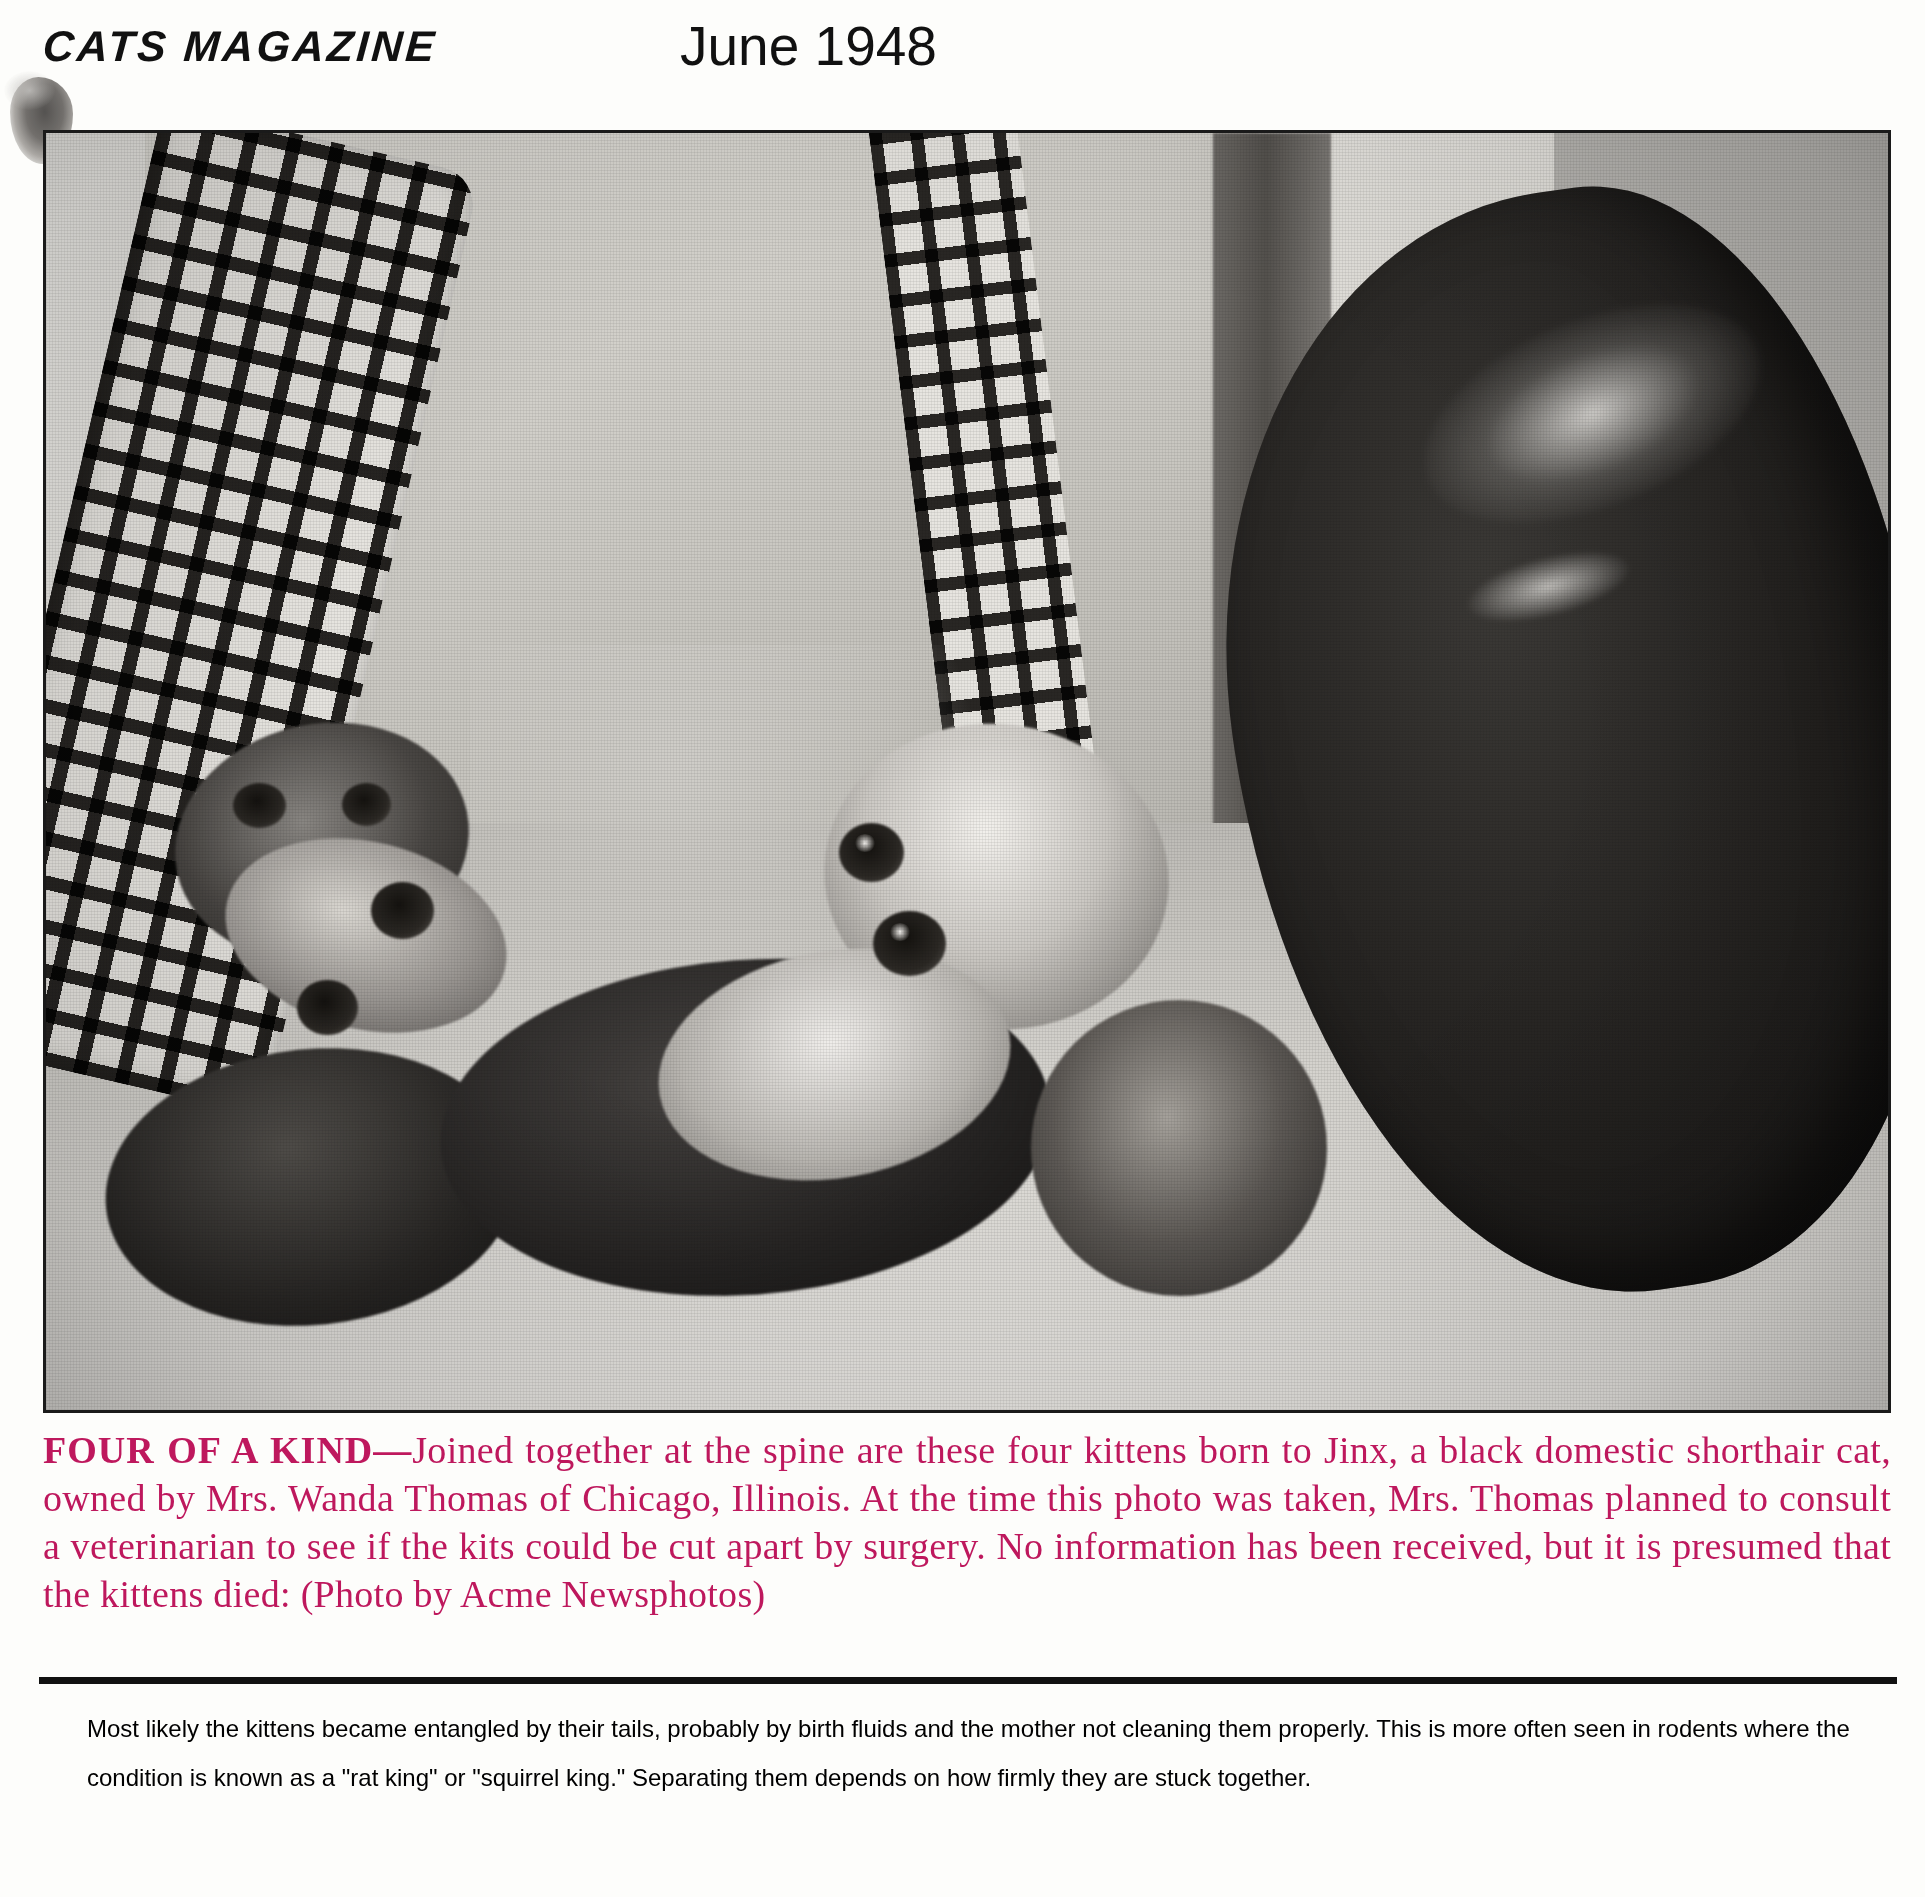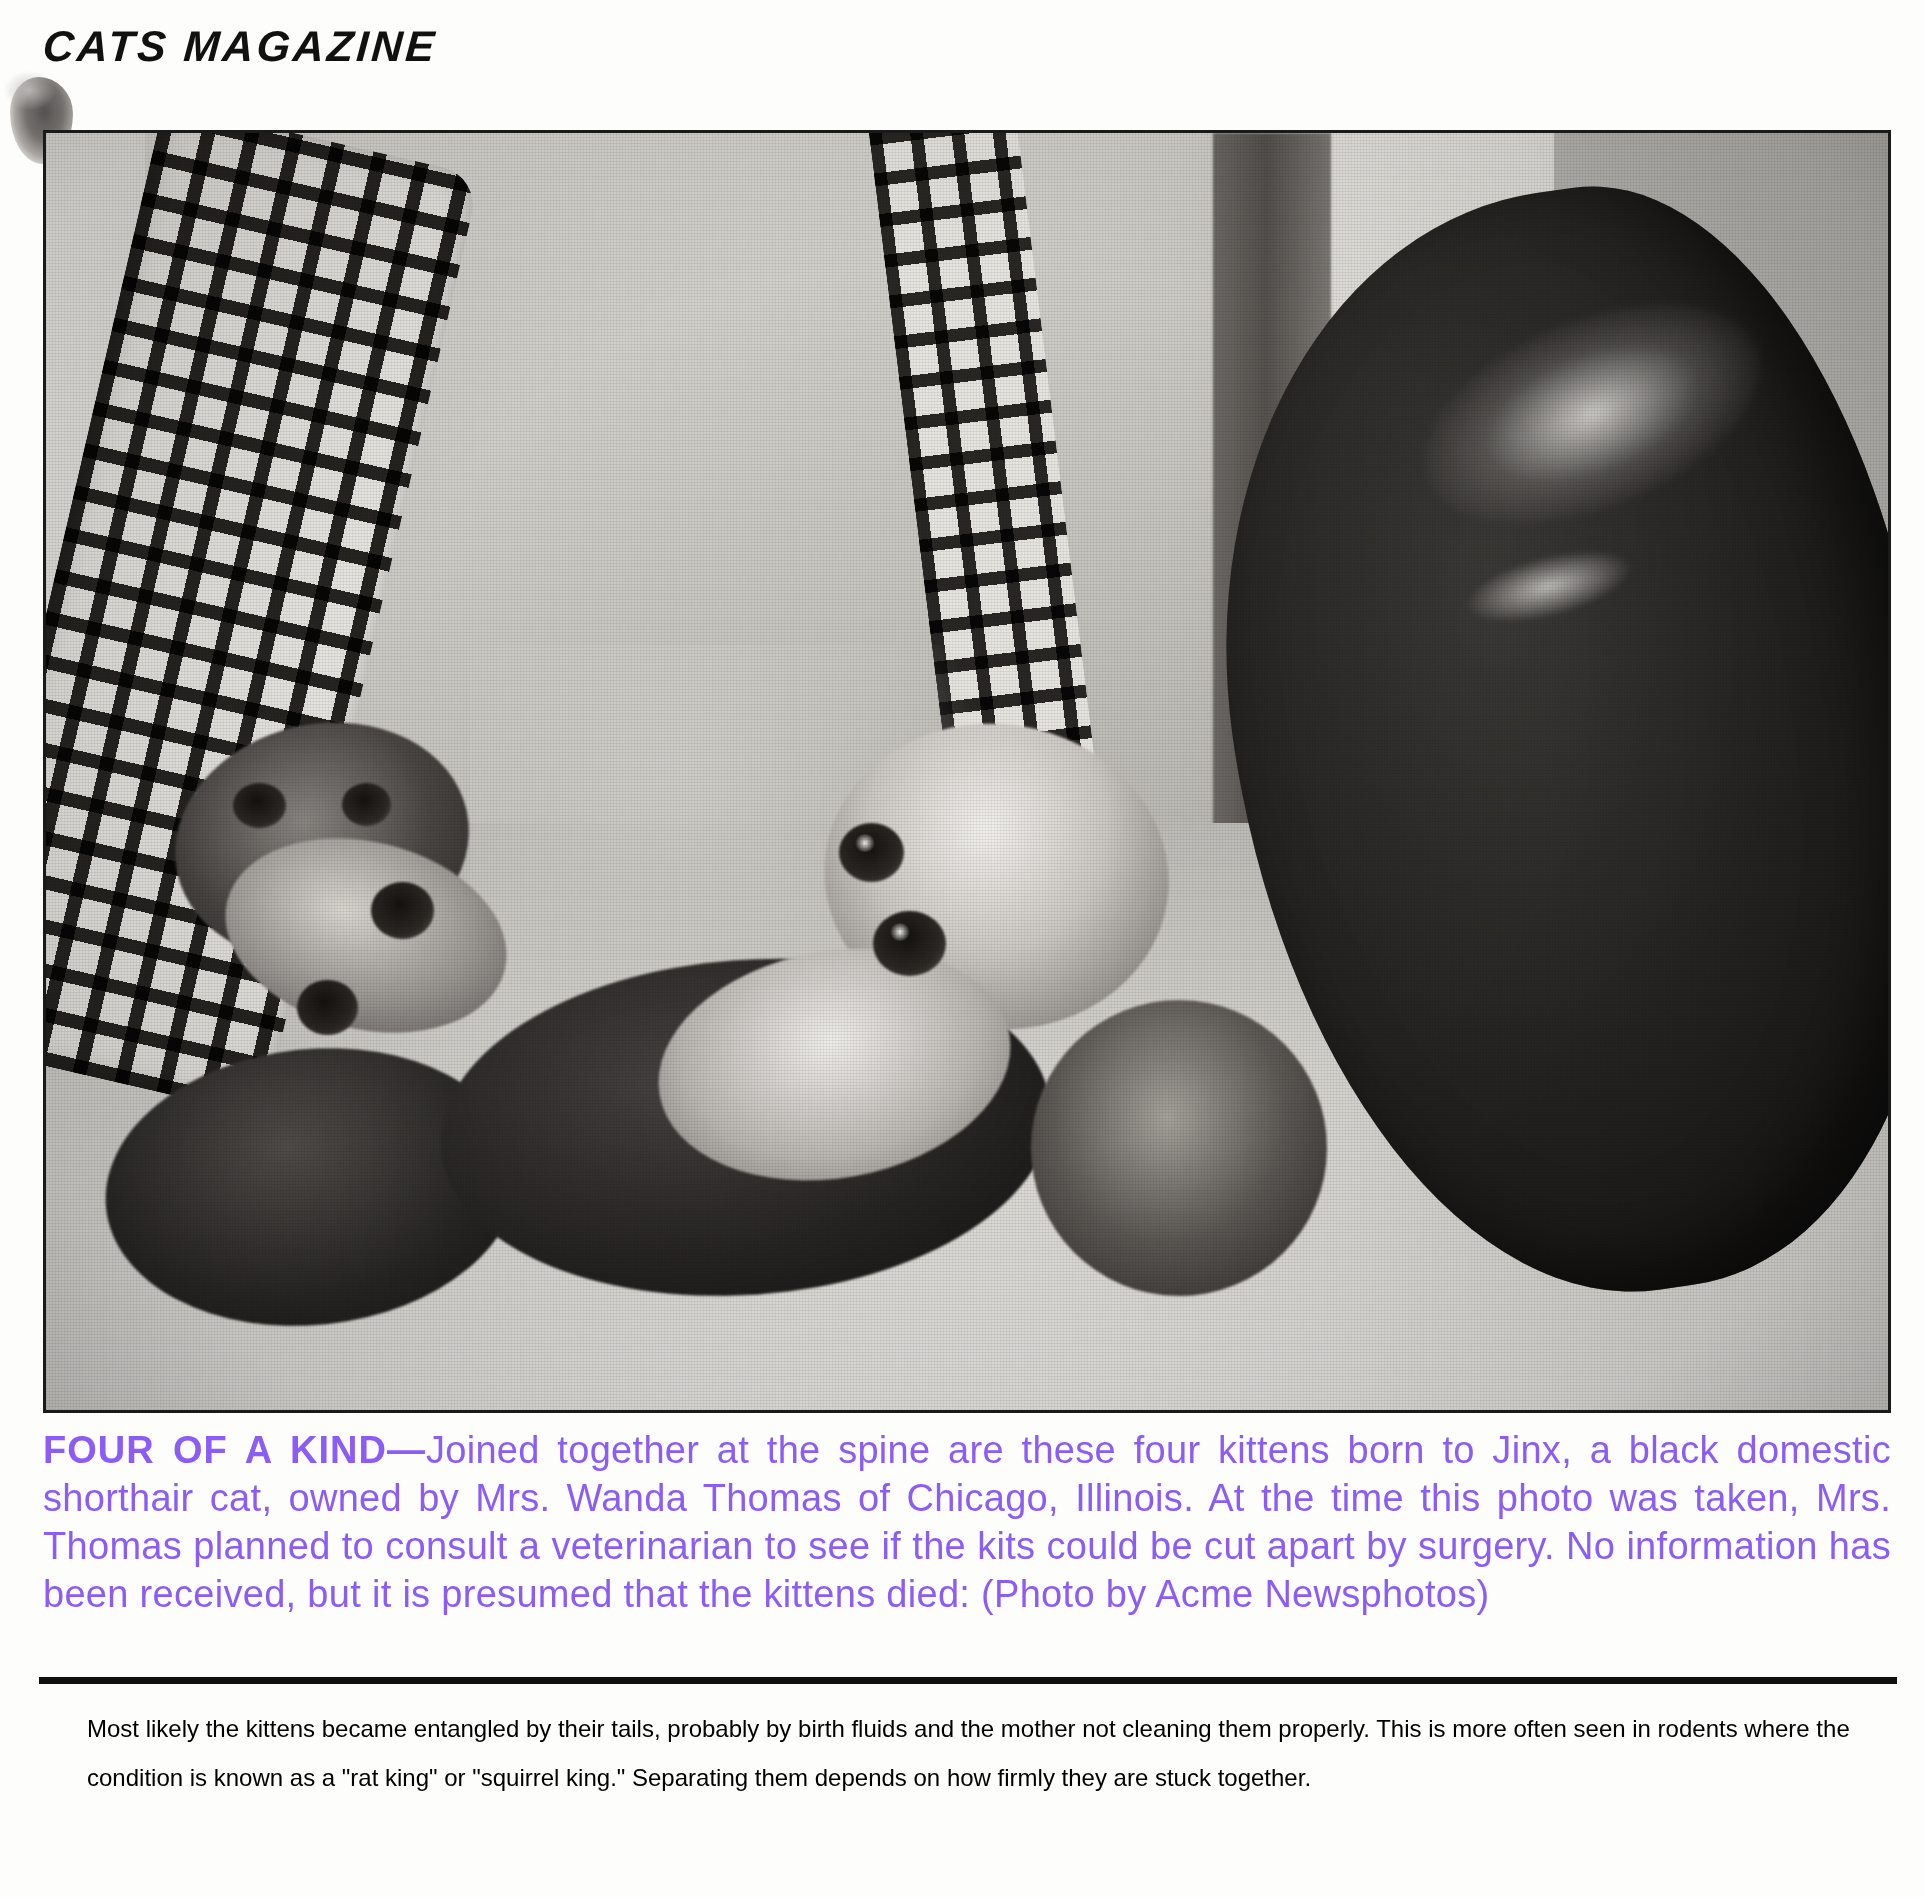--- a/index.html
+++ b/index.html
@@ -248,24 +248,24 @@
     background: radial-gradient(circle, #f4f2ee 0%, rgba(244,242,238,0) 70%);
     border-radius: 50%;
   }
 
   
   .caption {
     position: absolute;
     left: 43px;
     top: 1426px;
     width: 1848px;
-    font-family: Liberation Sans, sans-serif;
+    font-family: Liberation Serif, serif;
     font-size: 38px;
     line-height: 48px;
-    color: #8b5cf6;
+    color: #be185d;
     text-align: justify;
     letter-spacing: 0.3px;
   }
   .caption .lead {
     font-weight: 700;
     letter-spacing: 1px;
   }
   .rule {
     position: absolute;
     left: 39px;
@@ -287,20 +287,21 @@
     color: #000;
   }
 </style>
 </head>
 <body>
 
 <div class="page">
 
   <div class="masthead">
     <div class="mast-title">CATS MAGAZINE</div>
+    <div class="mast-date">June 1948</div>
     <div class="mast-smudge"></div>
   </div>
 
   <div class="photo-wrap">
     <div class="photo">
       <div class="bg-light-left"></div>
       <div class="bg-wall"></div>
       <div class="bg-wall-right"></div>
       <div class="bg-dark-col"></div>
       <div class="bg-floor"></div>

